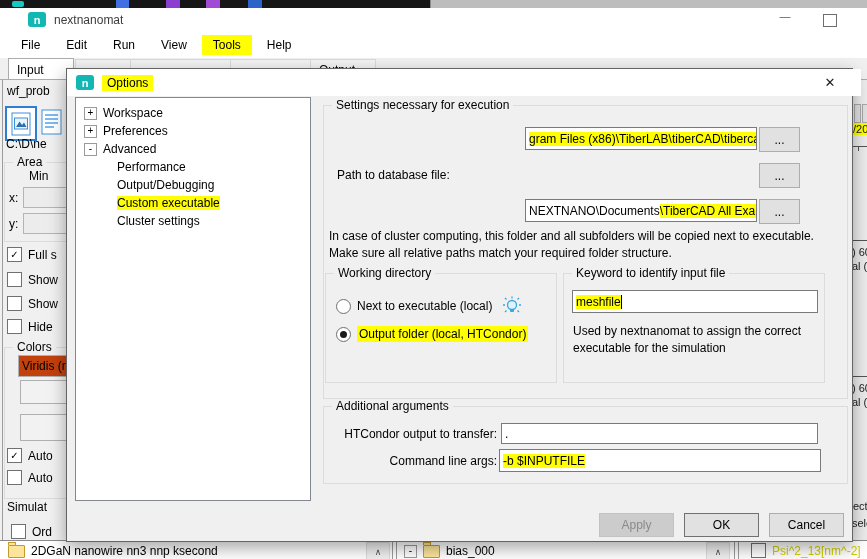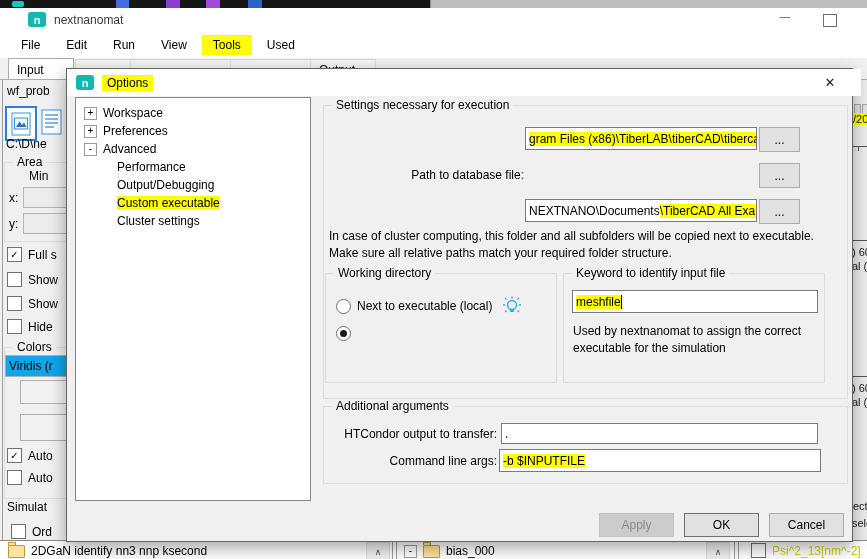--- a/index.html
+++ b/index.html
@@ -55,21 +55,21 @@
   <div class="abs" style="left:768px;top:2px;width:34px;height:20px;text-align:center;color:#555;font-size:11px">—</div>
   <div class="abs" style="left:823px;top:6px;width:12px;height:11px;border:1px solid #6e6e6e;background:#fff"></div>
 </div>
 
 <div class="abs" style="left:0;top:32px;width:867px;height:26px;background:#fff;display:flex;align-items:center;padding-left:10px;gap:4px">
   <span style="padding:3px 11px">File</span>
   <span style="padding:3px 11px">Edit</span>
   <span style="padding:3px 11px">Run</span>
   <span style="padding:3px 11px">View</span>
   <span class="hl" style="padding:3px 11px">Tools</span>
-  <span style="padding:3px 11px">Used</span>
+  <span style="padding:3px 11px">Help</span>
 </div>
 
 <div class="abs" style="left:0;top:58px;width:867px;height:22px">
   <div class="abs" style="left:8px;top:0;width:56px;height:21px;background:#fff;border:1px solid #acacac;border-bottom:none;display:flex;align-items:center;padding-left:8px">Input</div>
   <div class="abs" style="left:75px;top:1px;width:54px;height:20px;background:#f2f2f2;border:1px solid #d9d9d9;border-bottom:none"></div>
   <div class="abs" style="left:130px;top:1px;width:99px;height:20px;background:#f2f2f2;border:1px solid #d9d9d9;border-bottom:none"></div>
   <div class="abs" style="left:230px;top:1px;width:79px;height:20px;background:#f2f2f2;border:1px solid #d9d9d9;border-bottom:none"></div>
   <div class="abs" style="left:310px;top:1px;width:56px;height:20px;background:#f2f2f2;border:1px solid #d9d9d9;border-bottom:none;display:flex;align-items:center;padding-left:8px">Output</div>
   <div class="abs" style="left:0;top:21px;width:867px;height:1px;background:#acacac"></div>
 </div>
@@ -119,21 +119,21 @@
   <span>Show</span>
 </div>
 <div class="row" style="left:7px;top:319px">
   <span class="cb"></span>
   <span>Hide</span>
 </div>
 
 <div class="gb" style="left:4px;top:347px;width:90px;height:150px">
   <span class="t">Colors</span>
 </div>
-<div class="tb" style="left:5px;top:355px;width:61px;height:20px;background:#0ea5e9;border-color:#b0b0b0">Viridis (r</div>
+<div class="tb" style="left:18px;top:355px;width:61px;height:20px;background:#c2410c;border-color:#b0b0b0">Viridis (r</div>
 <div class="tb" style="left:20px;top:380px;width:46px;height:22px;background:#f2f2f2;border-color:#b0b0b0"></div>
 <div class="tb" style="left:20px;top:414px;width:46px;height:25px;background:#f2f2f2;border-color:#b0b0b0"></div>
 
 <div class="row" style="left:7px;top:448px">
   <span class="cb">✓</span>
   <span>Auto</span>
 </div>
 <div class="row" style="left:7px;top:470px">
   <span class="cb"></span>
   <span>Auto</span>
@@ -141,21 +141,21 @@
 
 <div class="abs lbl" style="left:7px;top:500px">Simulat</div>
 <div class="row" style="left:11px;top:524px">
   <span class="cb"></span>
   <span>Ord</span>
 </div>
 
 <div class="abs" style="left:0;top:540px;width:867px;height:19px;background:#fff;border-top:1px solid #8a8a8a">
   <div class="row" style="left:8px;top:2px">
     <span class="folder"></span>
-    <span>2DGaN identify nn3 nnp ksecond</span>
+    <span>2DGaN nanowire nn3 nnp ksecond</span>
   </div>
   <div class="scrollup" style="left:366px;top:1px;width:22px;height:17px">∧</div>
   <div class="vline" style="left:392px;top:0;width:1px;height:19px"></div>
   <div class="vline" style="left:396px;top:0;width:1px;height:19px"></div>
 
   <div class="row" style="left:404px;top:2px">
     <span class="exp" style="margin-top:1px">-</span>
     <span class="folder"></span>
     <span>bias_000</span>
   </div>
@@ -165,21 +165,21 @@
 
   <div class="row" style="left:751px;top:2px">
     <span class="cb"></span>
     <span style="color:#cfcf00">Psi^2_13[nm^-2]</span>
   </div>
 </div>
 
 <div class="abs" style="left:852px;top:80px;width:15px;height:460px;background:#ececec;z-index:4">
   <div class="abs" style="left:2px;top:24px;width:5px;height:17px;background:#e1e1e1;border:1px solid #a8a8a8"></div>
   <div class="abs" style="left:10px;top:24px;width:5px;height:17px;background:#e1e1e1;border:1px solid #a8a8a8"></div>
-  <div class="frag hl" style="left:1px;top:33px">/20</div>
+  <div class="frag hl" style="left:1px;top:43px">/20</div>
   <div class="abs" style="left:0;top:66px;width:15px;height:1px;background:#555"></div>
   <div class="abs" style="left:6px;top:66px;width:1px;height:5px;background:#555"></div>
   <div class="abs" style="left:0;top:160px;width:15px;height:1px;background:#555"></div>
   <div class="frag" style="left:0;top:166px">) 60</div>
   <div class="frag" style="left:0;top:180px">al (</div>
   <div class="abs" style="left:0;top:296px;width:15px;height:1px;background:#555"></div>
   <div class="frag" style="left:0;top:302px">) 60</div>
   <div class="frag" style="left:0;top:316px">al (</div>
   <div class="frag" style="left:1px;top:420px">ect</div>
   <div class="frag" style="left:0;top:437px">sele</div>
@@ -223,21 +223,21 @@
 
   <div class="gb" style="left:256px;top:36px;width:523px;height:292px">
     <span class="t">Settings necessary for execution</span>
   </div>
 
   <div class="tb" style="left:458px;top:58px;width:224px;height:21px">
     <span class="hl">gram Files (x86)\TiberLAB\tiberCAD\tibercad.exe</span>
   </div>
   <div class="btn" style="left:692px;top:58px;width:39px;height:23px">...</div>
 
-  <div class="abs lbl" style="left:270px;top:99px;width:187px;text-align:right">Path to database file:</div>
+  <div class="abs lbl" style="left:270px;top:99px;width:187px;">Path to database file:</div>
   <div class="btn" style="left:692px;top:94px;width:39px;height:23px">...</div>
 
   <div class="tb" style="left:458px;top:130px;width:224px;height:21px">
     <span>NEXTNANO\Documents</span>
       <span class="hl">\TiberCAD All Examples</span>
   </div>
   <div class="btn" style="left:692px;top:130px;width:39px;height:23px">...</div>
 
   <div class="abs lbl" style="left:262px;top:160px">In case of cluster computing, this folder and all subfolders will be copied next to executable.</div>
   <div class="abs lbl" style="left:262px;top:177px">Make sure all relative paths match your required folder structure.</div>
@@ -256,20 +256,21 @@
           <line x1="17" y1="9" x2="19" y2="9"></line>
             <line x1="4.5" y1="3.5" x2="3" y2="2"></line>
           <line x1="15.5" y1="3.5" x2="17" y2="2"></line>
             <line x1="4.5" y1="14.5" x2="3" y2="16"></line>
           <line x1="15.5" y1="14.5" x2="17" y2="16"></line>
         </g>
       </svg>
     </div>
     <div class="row" style="left:10px;top:52px">
       <span class="radio sel"></span>
+      <span class="hl" style="padding:1px 2px">Output folder (local, HTCondor)</span>
     </div>
   </div>
 
   <div class="gb" style="left:256px;top:337px;width:523px;height:76px">
     <span class="t">Additional arguments</span>
     <div class="abs lbl" style="left:10px;top:20px;width:163px;text-align:right">HTCondor output to transfer:</div>
     <div class="tb" style="left:177px;top:16px;width:309px;height:19px">
       <span>.</span>
     </div>
     <div class="abs lbl" style="left:10px;top:47px;width:163px;text-align:right">Command line args:</div>

